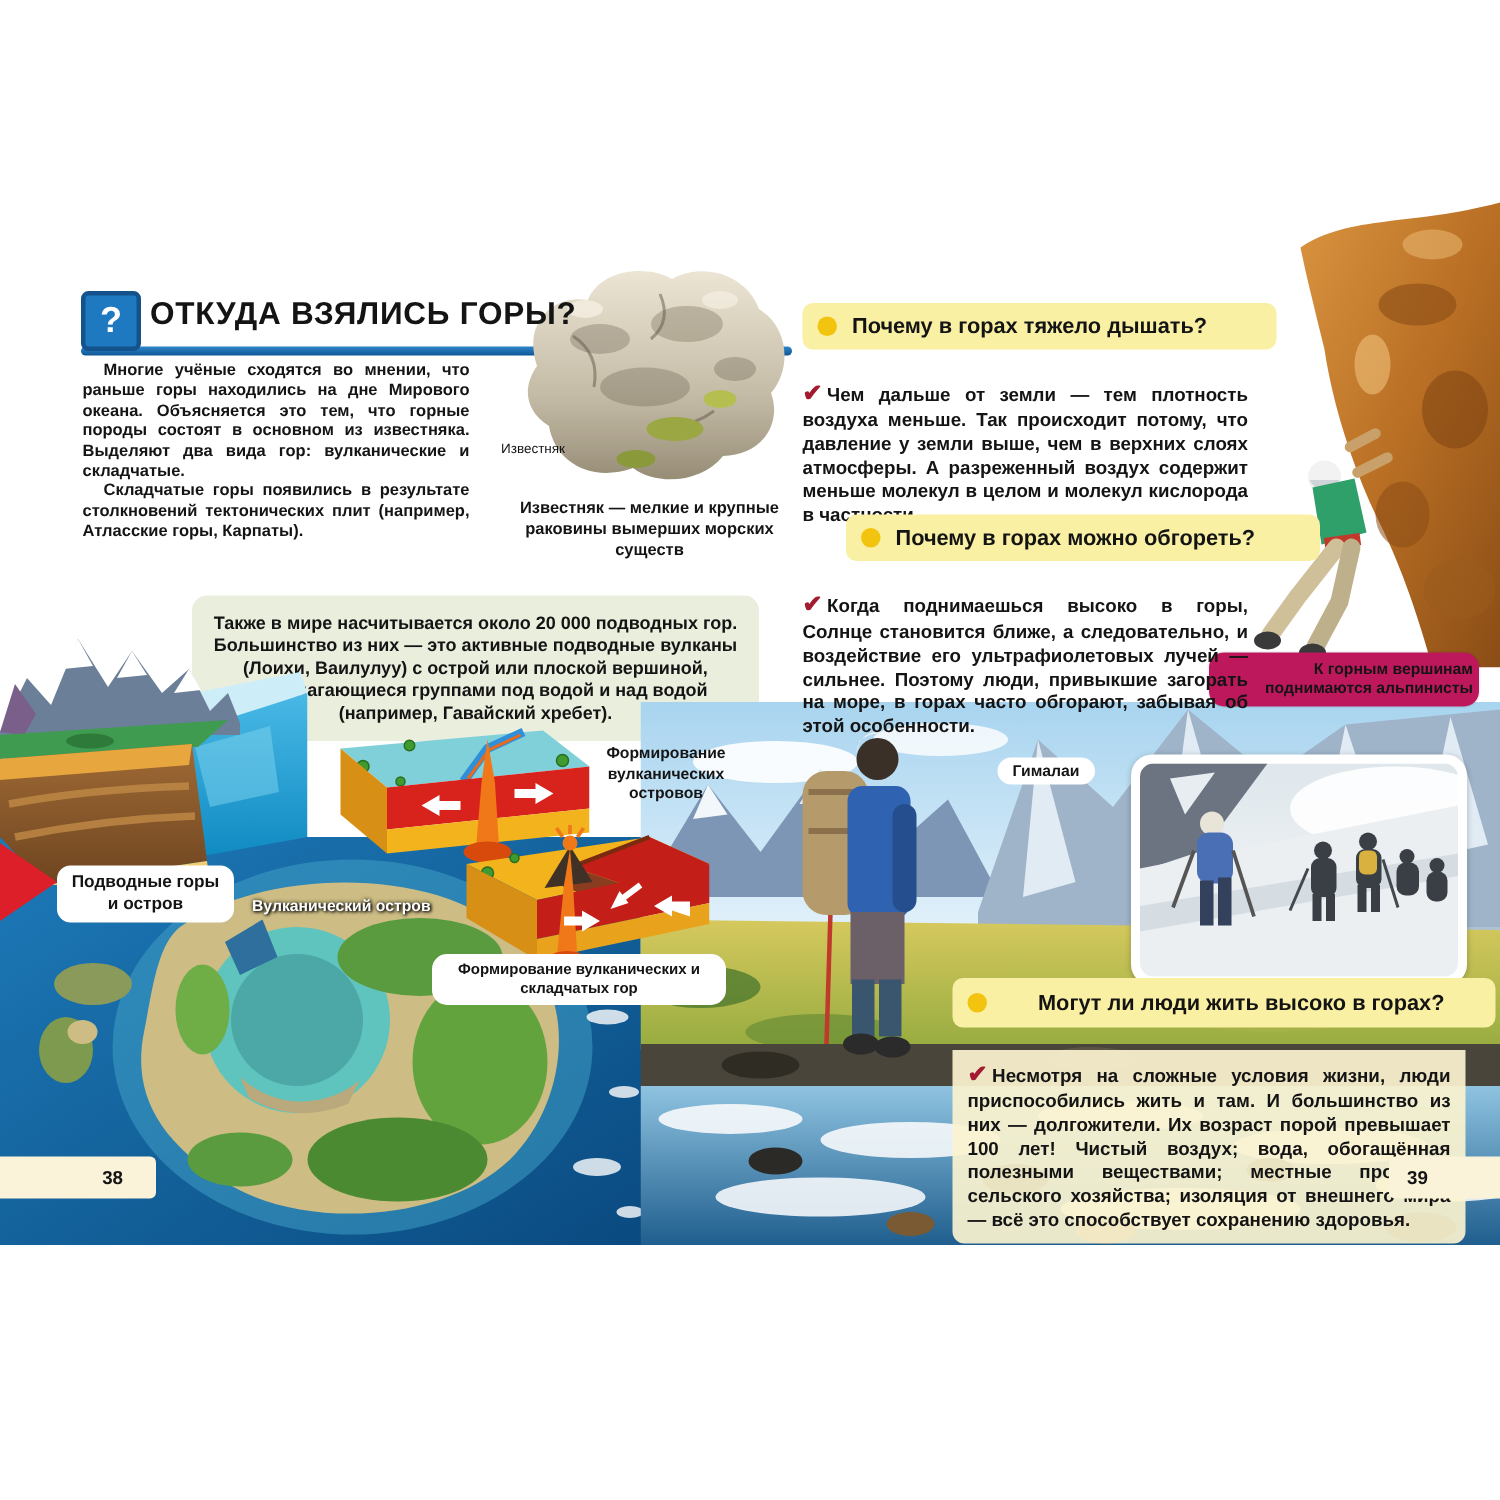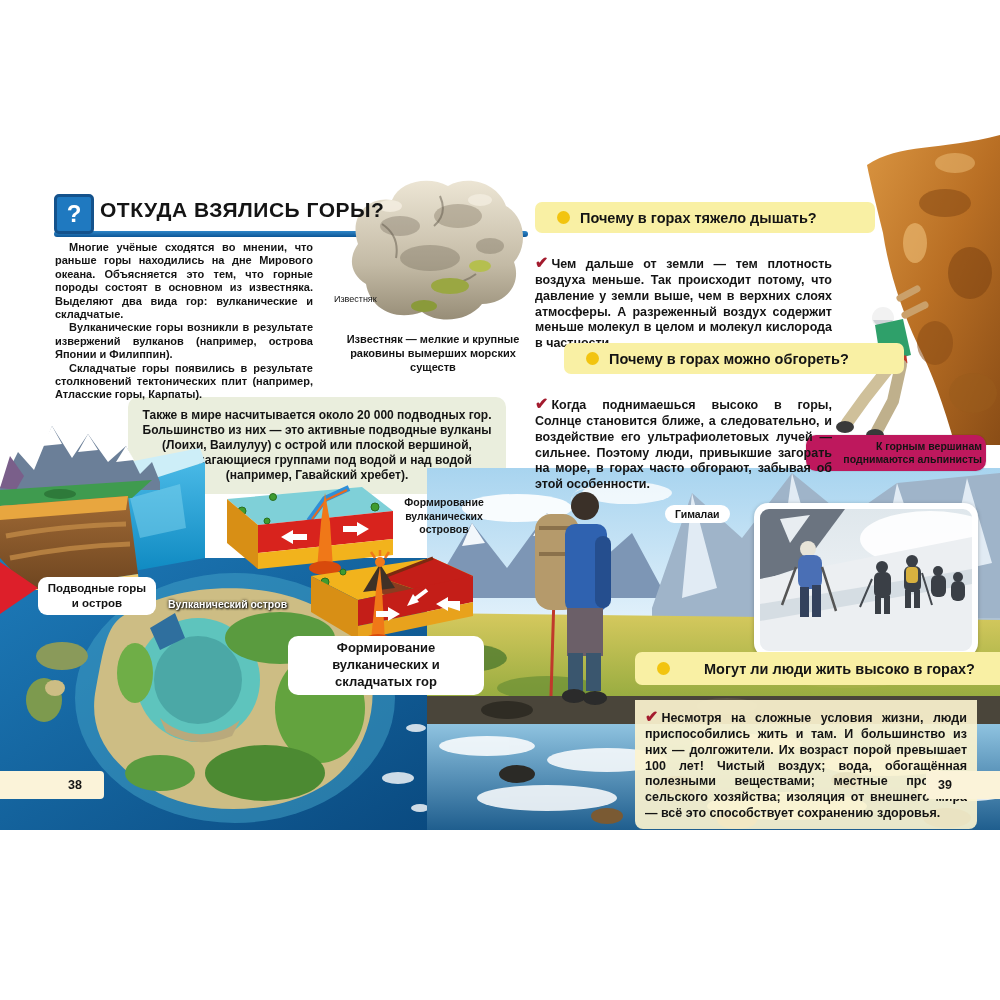--- a/index.html
+++ b/index.html
@@ -25,21 +25,21 @@
   #limestone-label{left:334px;top:294px;font-size:9px;font-weight:normal;z-index:3;}
   #limestone-caption{left:343px;top:333px;width:180px;font-size:11px;font-weight:bold;
          text-align:center;line-height:1.25;z-index:2;}
 
   
   #seamounts-note{left:128px;top:397px;width:350px;background:#eaeedd;border-radius:10px;
          padding:11px 14px;font-size:12px;font-weight:bold;text-align:center;line-height:1.25;z-index:1;}
 
   
   .qa-header{background:#f9f0a4;border-radius:7px;display:flex;align-items:center;
-         padding:0 22px;font-size:14.5px;font-weight:bold;z-index:5;}
+         padding:0 10px;font-size:14.5px;font-weight:bold;z-index:5;}
   .dot{width:13px;height:13px;border-radius:50%;background:#f2c410;margin-right:10px;flex:0 0 auto;}
   .answer{font-size:12.5px;font-weight:bold;line-height:1.27;text-align:justify;z-index:5;}
   .check{color:#a31b2e;font-size:16px;margin-right:3px;}
   #qa1-header{left:535px;top:202px;width:296px;height:31px;}
   #qa1-answer{left:535px;top:240px;width:297px;}
   #qa2-header{left:564px;top:343px;width:296px;height:31px;}
   #qa2-answer{left:535px;top:381px;width:297px;}
   #qa3-header{left:635px;top:652px;width:342px;height:33px;gap:24px;}
   #qa3-answer{left:635px;top:687px;width:342px;background:rgba(251,243,207,.92);
          border-radius:0 0 8px 8px;padding:7px 10px;box-sizing:border-box;}
@@ -62,21 +62,21 @@
          border-bottom:26px solid transparent;border-left:38px solid #dd1f2a;z-index:3;}
   #underwater-label{left:38px;top:577px;width:106px;background:#fff;border-radius:9px;
          padding:4px 6px;font-size:11.5px;font-weight:bold;text-align:center;line-height:1.3;z-index:4;}
   #volcanic-island-label{left:168px;top:598px;color:#fff;font-size:10.5px;font-weight:bold;
          text-shadow:0 0 3px rgba(0,0,0,.95),1px 1px 2px #000;z-index:4;}
   #diagram-islands{left:197px;top:477px;z-index:4;}
   #diagram-islands-caption{left:392px;top:496px;width:104px;font-size:10.5px;font-weight:bold;
          text-align:center;line-height:1.3;z-index:4;}
   #diagram-folded{left:283px;top:550px;z-index:4;}
   #diagram-folded-caption{left:288px;top:636px;width:184px;background:#fff;border-radius:10px;
-         padding:4px 6px;font-size:13px;font-weight:bold;text-align:center;line-height:1.3;z-index:5;}
+         padding:4px 6px;font-size:10px;font-weight:bold;text-align:center;line-height:1.3;z-index:5;}
 
   
   .tab{top:771px;height:28px;background:#fbf3d9;font-size:12.5px;font-weight:bold;
        display:flex;align-items:center;z-index:6;}
   #tab-left{left:0;width:104px;justify-content:flex-end;padding-right:22px;box-sizing:border-box;
        border-radius:0 4px 4px 0;}
   #tab-right{left:926px;width:74px;justify-content:flex-start;padding-left:12px;box-sizing:border-box;
        border-radius:4px 0 0 4px;}
 </style>
 </head>
@@ -85,21 +85,20 @@
 <div id="spread">
 
   <div id="q-icon" class="abs">
     <span>?</span>
   </div>
   <div id="page-title" class="abs">ОТКУДА ВЗЯЛИСЬ ГОРЫ?</div>
   <div id="title-rule" class="abs"></div>
 
   <div id="intro" class="abs">
     <p><b></b><span>Многие учёные сходятся во мнении, что раньше горы находились на дне Мирового океана. Объясняется это тем, что горные породы состоят в основном из известняка. Выделяют два вида гор: вулканические и складчатые.</span></p>
-    <p><b>Вулканические горы</b><span> возникли в результате извержений вулканов (например, острова Японии и Филиппин).</span></p>
     <p><b>Складчатые горы</b><span> появились в результате столкновений тектонических плит (например, Атласские горы, Карпаты).</span></p>
   </div>
 
   <svg id="limestone-photo" class="abs" width="198" height="172" viewBox="0 0 198 172">
     <defs>
       <linearGradient id="rockg" x1="0" y1="0" x2="0" y2="1">
         <stop offset="0" stop-color="#ece5d4"></stop>
           <stop offset="0.6" stop-color="#c4bba6"></stop>
           <stop offset="1" stop-color="#978d77"></stop>
       </linearGradient>

